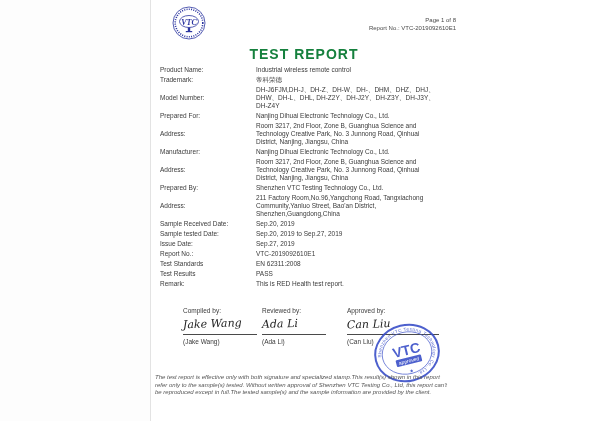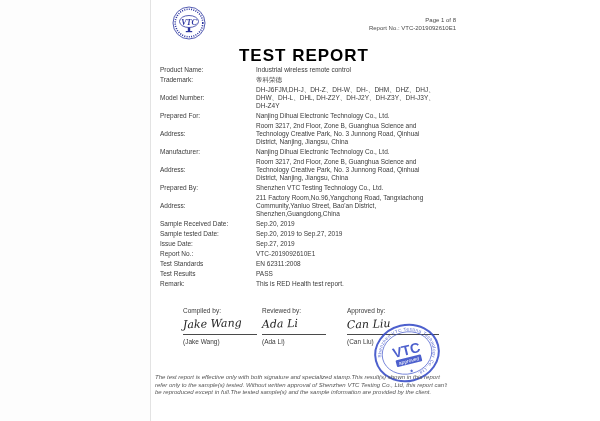--- a/index.html
+++ b/index.html
@@ -18,22 +18,22 @@
   .page-edge { position: absolute; left: 150px; top: 0; width: 1px; height: 421px; background: #e3e3e3; }
 
   
   .logo { position: absolute; left: 172px; top: 6px; width: 34px; height: 34px; }
   .header-right {
     position: absolute; top: 17px; left: 300px; width: 156px;
     text-align: right; font-size: 6px; line-height: 7.5px; color: #4a4a4a;
   }
   .doc-title {
     position: absolute; left: 150px; top: 46px; width: 308px;
-    text-align: center; font-size: 17px; font-weight: bold; letter-spacing: 1px;
-    color: #000000;
+    text-align: center; font-size: 14px; font-weight: bold; letter-spacing: 1px;
+    color: #15803d;
   }
 
   
   .fields { position: absolute; left: 160px; top: 66px; width: 302px; }
   .field-row { display: flex; align-items: center; margin-bottom: 2px; }
   .field-label {
     width: 96px; flex: 0 0 96px;
     font-size: 6.5px; line-height: 8px; color: #3a3a3a;
   }
   .field-value {

